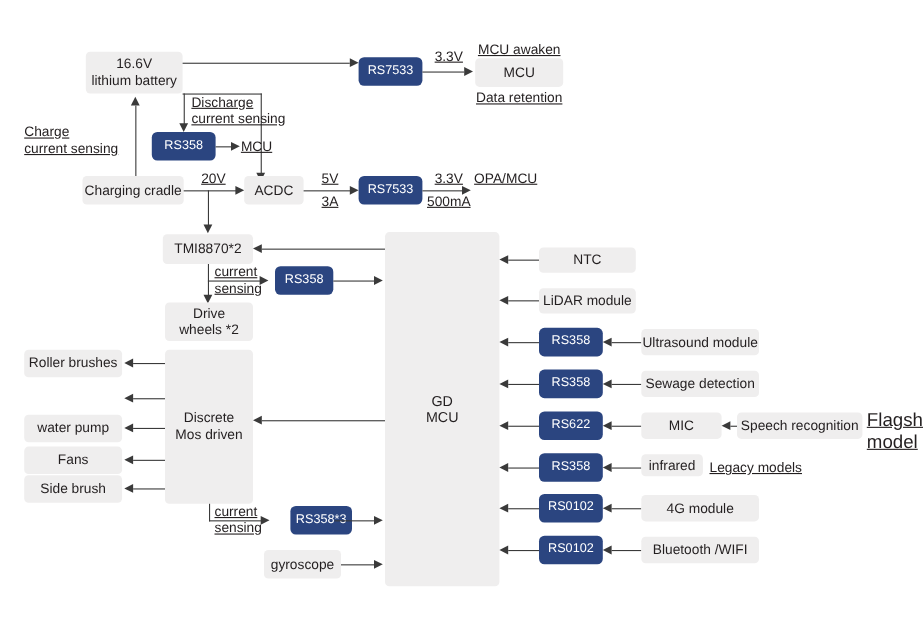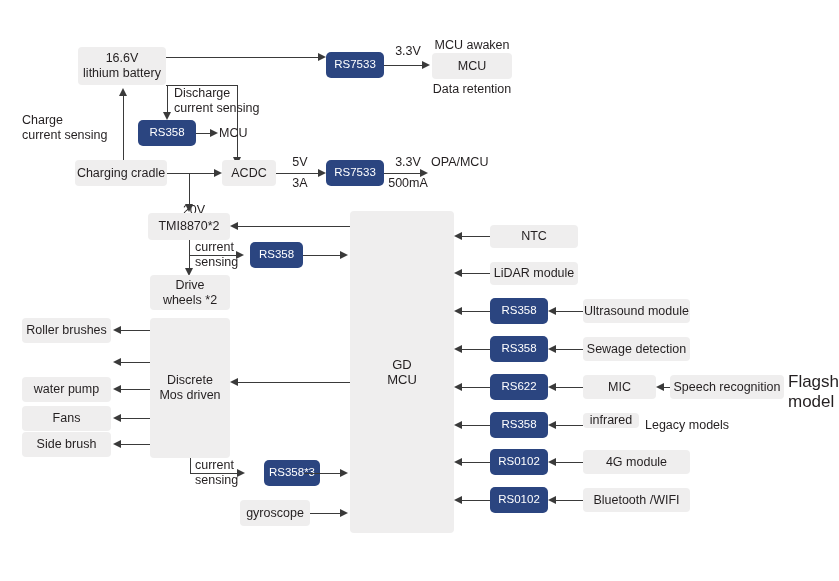--- a/index.html
+++ b/index.html
@@ -37,20 +37,21 @@
     font-size:11.5px;
     border-radius:5px;
   }
   
   .lbl{
     position:absolute;
     font-size:12.5px;
     color:#231f20;
     line-height:1.18;
     white-space:pre-line;
+    text-decoration:underline;
   }
   .lbl.sm{font-size:17px;}
   .lbl.c{text-align:center;}
   
   .h{ position:absolute; height:0; border-top:1.6px solid #3a3a3a; }
   .v{ position:absolute; width:0;  border-left:1.6px solid #3a3a3a; }
   .arrow{ position:absolute; width:0; height:0; }
   .arrow.right{ border-top:4.5px solid transparent; border-bottom:4.5px solid transparent; border-left:8px solid #3a3a3a; }
   .arrow.left{  border-top:4.5px solid transparent; border-bottom:4.5px solid transparent; border-right:8px solid #3a3a3a; }
   .arrow.down{  border-left:4.5px solid transparent; border-right:4.5px solid transparent; border-top:8px solid #3a3a3a; }
@@ -93,21 +94,21 @@
 
   <div class="lbl" style="left:22px;top:113px;width:104px;">Charge
 current sensing</div>
   <div class="v" style="left:123px;top:96px;height:64px;"></div>
   <div class="arrow up" style="left:118.7px;top:88px;"></div>
 
   <div class="node gray" style="left:75px;top:160px;width:92px;height:26px;">Charging cradle</div>
 
   <div class="h" style="left:167px;top:173px;width:49px;"></div>
   <div class="arrow right" style="left:214px;top:168.5px;"></div>
-  <div class="lbl c" style="left:174px;top:155px;width:40px;margin-top:48px;">20V</div>
+  <div class="lbl c" style="left:174px;top:155px;width:40px;">20V</div>
 
   <div class="v" style="left:189px;top:173px;height:34px;"></div>
   <div class="arrow down" style="left:184.7px;top:204px;"></div>
 
   <div class="node gray" style="left:222px;top:160px;width:54px;height:26px;">ACDC</div>
 
   <div class="h" style="left:276px;top:173px;width:44px;"></div>
   <div class="arrow right" style="left:318px;top:168.5px;"></div>
   <div class="lbl c" style="left:283px;top:155px;width:34px;">5V</div>
   <div class="lbl c" style="left:283px;top:176px;width:34px;">3A</div>
@@ -213,21 +214,21 @@
   <div class="arrow left" style="left:656px;top:382.5px;"></div>
   <div class="node gray" style="left:670px;top:375px;width:114px;height:24px;">Speech recognition</div>
   <div class="lbl sm" style="left:788px;top:372px;width:52px;">Flagship
 model</div>
 
   <div class="h" style="left:462px;top:425px;width:30px;"></div>
   <div class="arrow left" style="left:454px;top:420.5px;"></div>
   <div class="node blue" style="left:490px;top:412px;width:58px;height:26px;">RS358</div>
   <div class="h" style="left:556px;top:425px;width:27px;"></div>
   <div class="arrow left" style="left:548px;top:420.5px;"></div>
-  <div class="node gray" style="left:583px;top:413px;width:56px;height:15px;">infrared</div>
+  <div class="node gray" style="left:583px;top:413px;width:56px;height:20px;">infrared</div>
   <div class="lbl" style="left:645px;top:418px;width:96px;">Legacy models</div>
 
   <div class="h" style="left:462px;top:462px;width:30px;"></div>
   <div class="arrow left" style="left:454px;top:457.5px;"></div>
   <div class="node blue" style="left:490px;top:449px;width:58px;height:26px;">RS0102</div>
   <div class="h" style="left:556px;top:462px;width:27px;"></div>
   <div class="arrow left" style="left:548px;top:457.5px;"></div>
   <div class="node gray" style="left:583px;top:450px;width:107px;height:24px;">4G module</div>
 
   <div class="h" style="left:462px;top:500px;width:30px;"></div>

